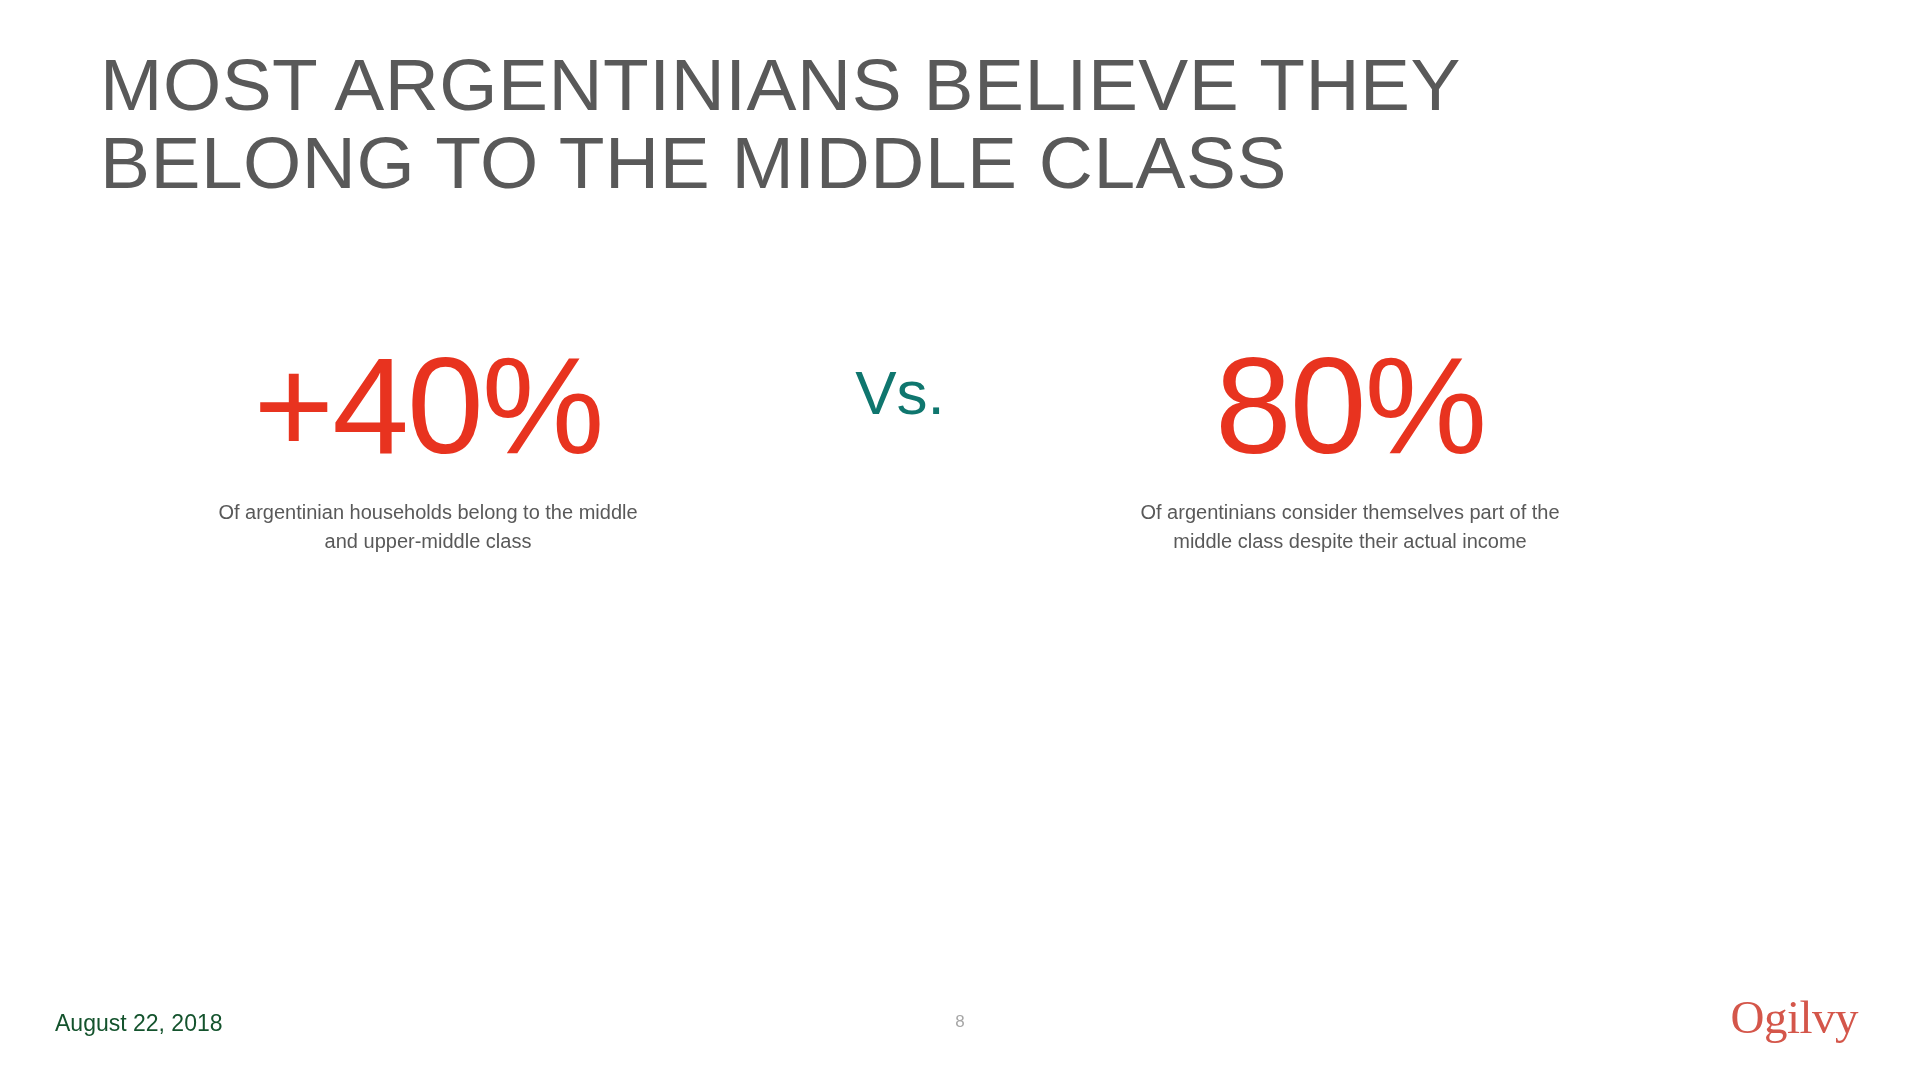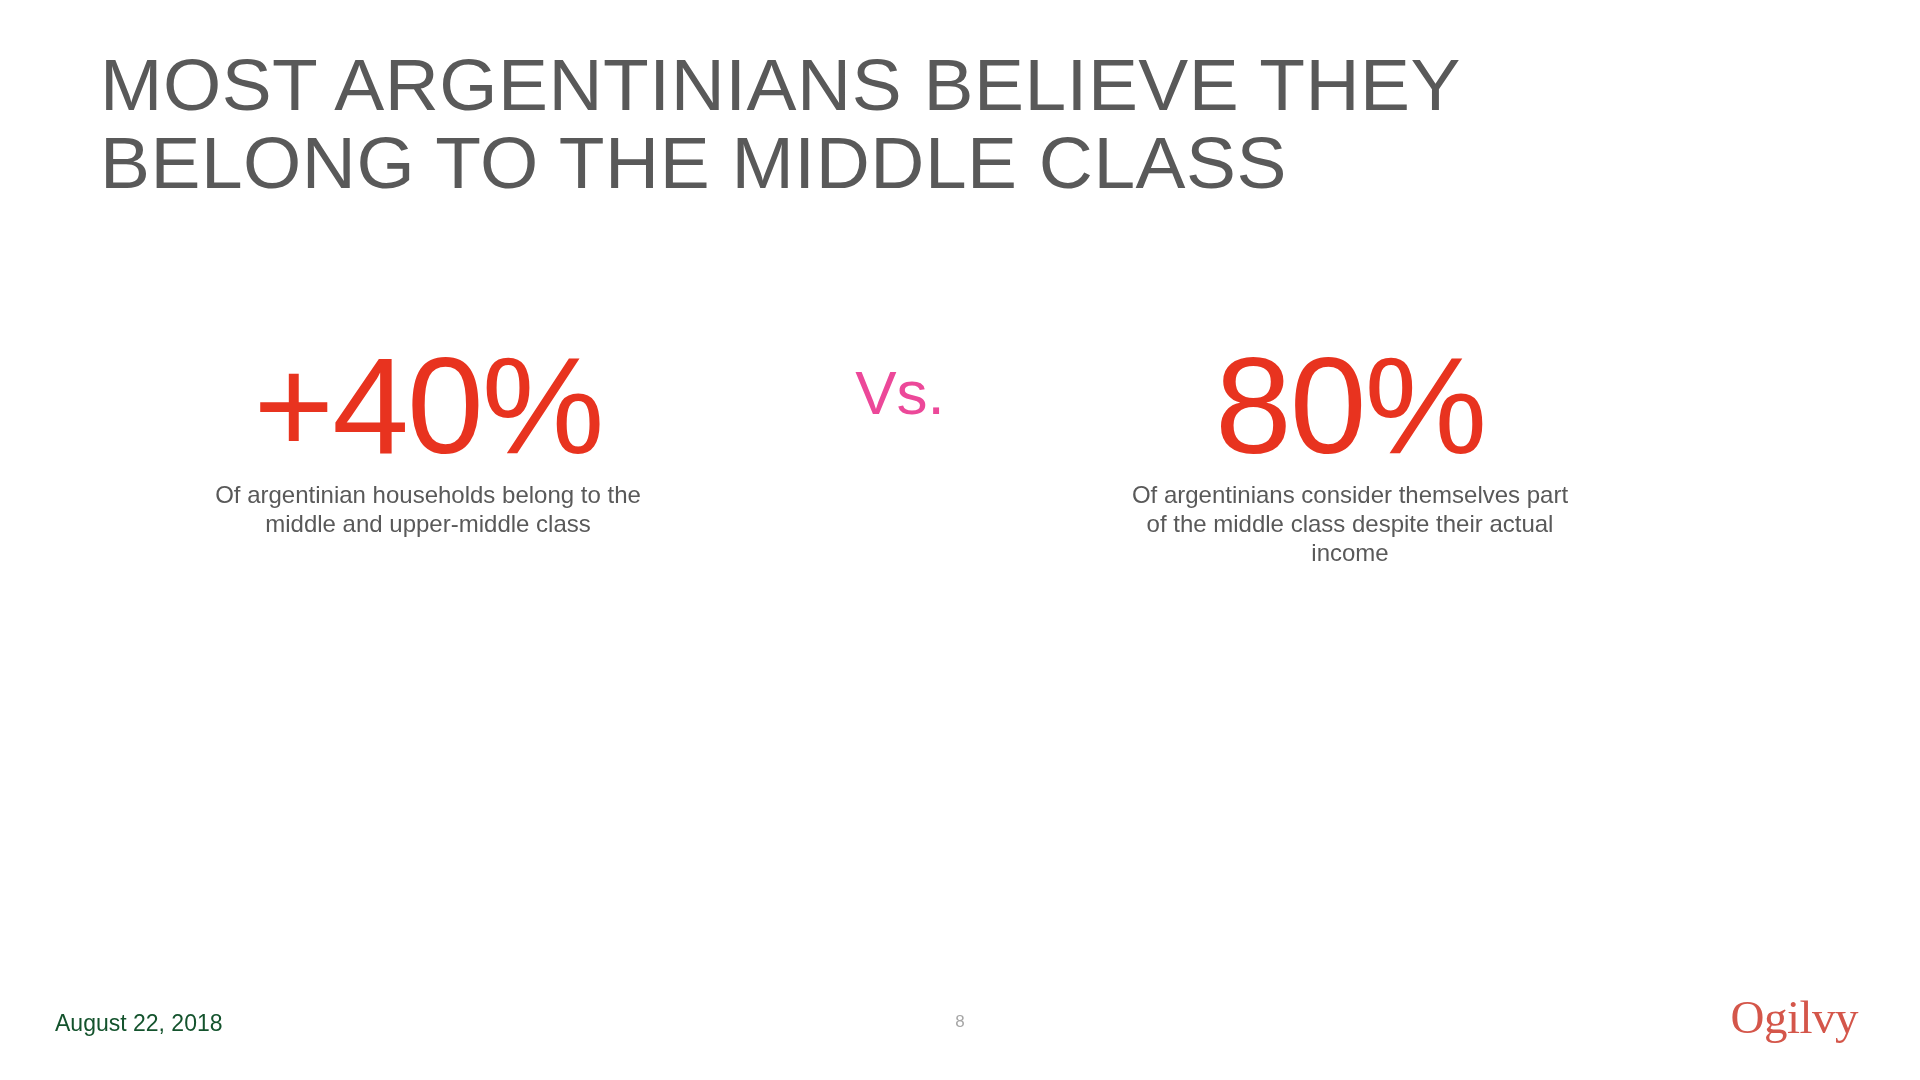--- a/index.html
+++ b/index.html
@@ -65,40 +65,40 @@
     font-weight: 400;
     font-size: 138px;
     line-height: 150px;
     color: #e8331f;
     letter-spacing: -2px;
     white-space: nowrap;
   }
 
   .stat-caption {
     display: block;
-    margin-top: 0;
+    margin-top: 18px;
     font-family: "Liberation Sans", sans-serif;
     font-weight: 400;
-    font-size: 24px;
+    font-size: 20px;
     line-height: 29px;
     color: #595959;
     padding: 0 52px;
   }
 
   #vs-label {
     position: absolute;
     left: 800px;
     top: 28px;
     width: 200px;
     text-align: center;
     font-family: "Liberation Sans", sans-serif;
     font-weight: 400;
     font-size: 62px;
     line-height: 70px;
-    color: #ec4899;
+    color: #0f766e;
     white-space: nowrap;
   }
 
   
   #footer {
     position: absolute;
     left: 0;
     bottom: 0;
     width: 1920px;
     height: 120px;

